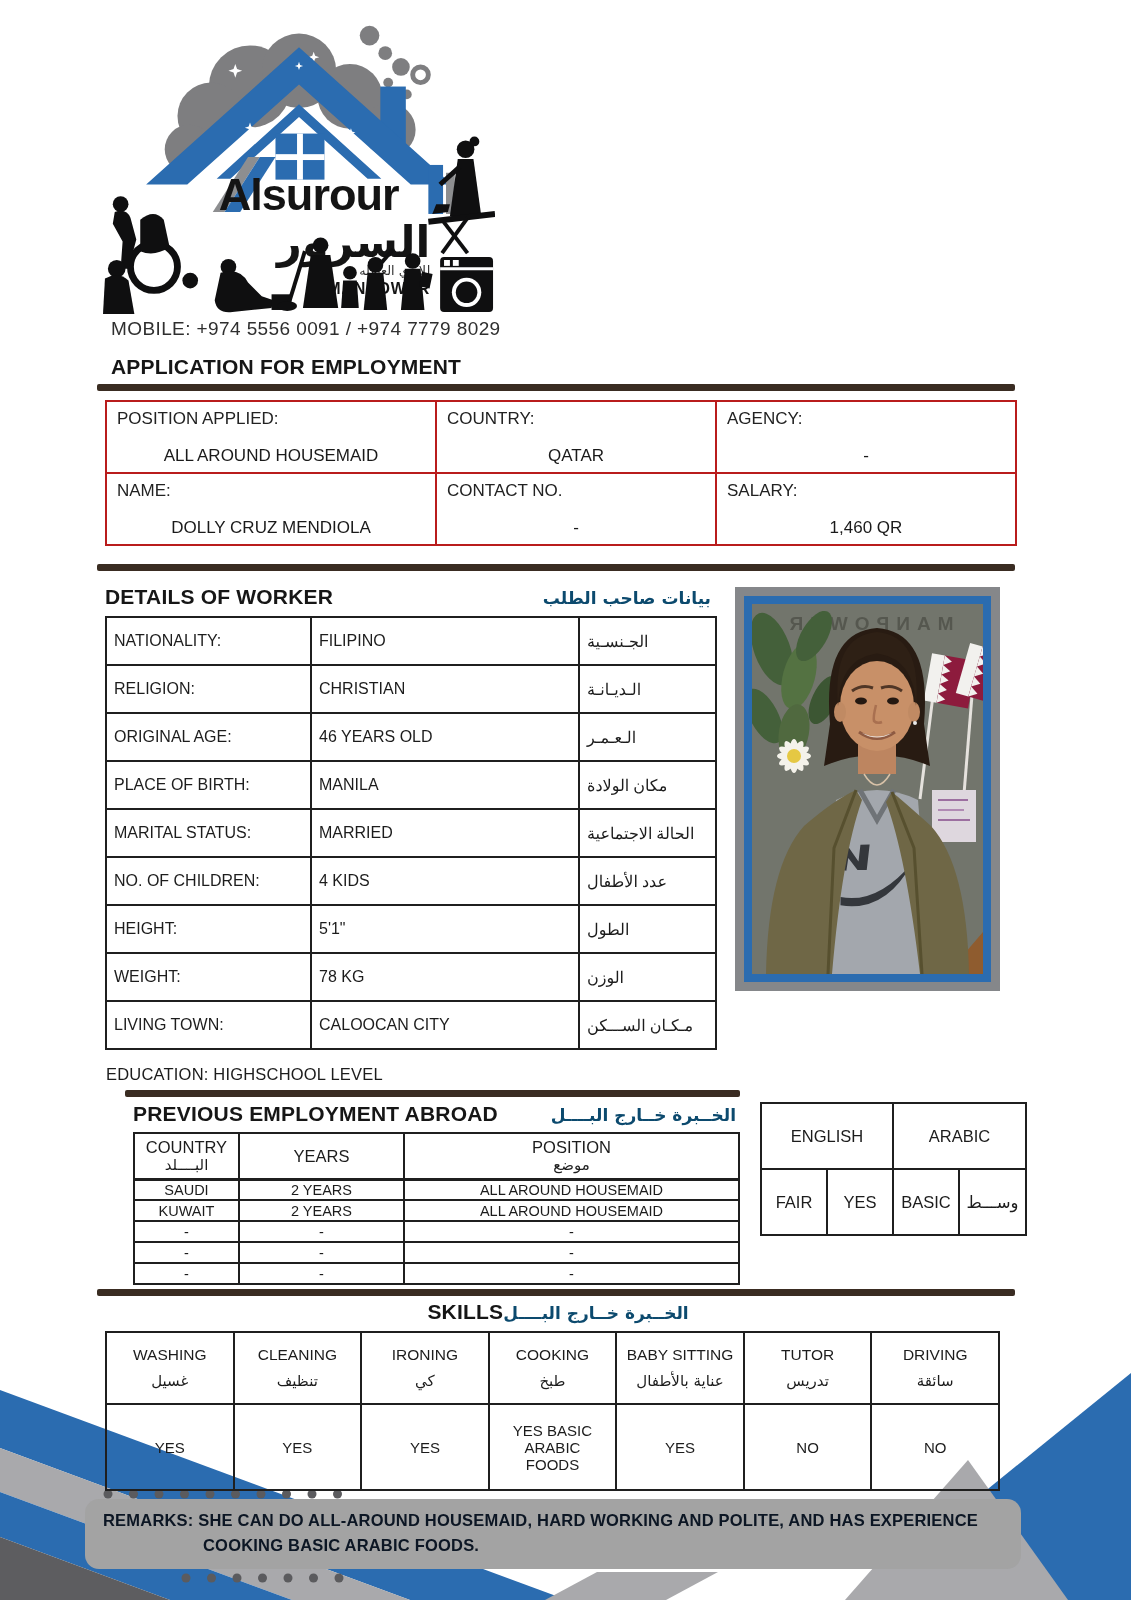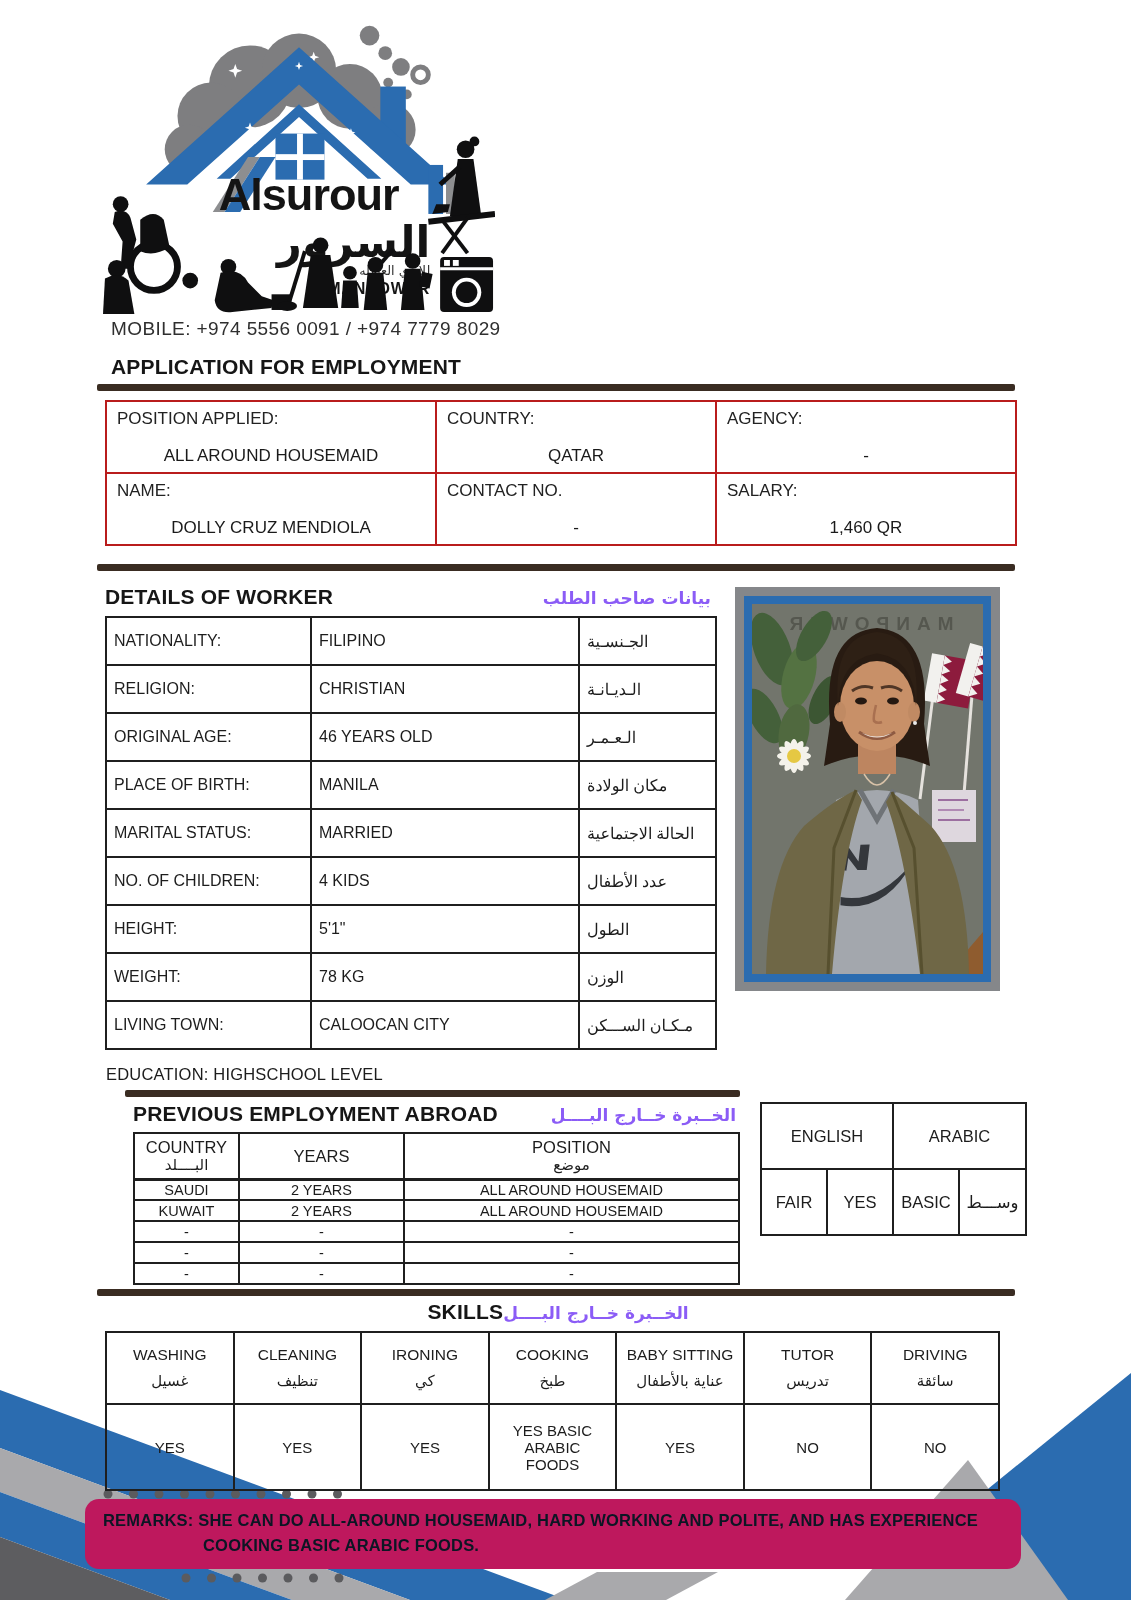--- a/index.html
+++ b/index.html
@@ -20,21 +20,21 @@
   
   .app-table { margin:9px 0 0 8px; width:910px; table-layout:fixed; }
   .app-table td { border:2px solid #b91c1c; height:72px; vertical-align:top; padding:7px 10px 4px 10px; }
   .cell-label { font-size:17px; color:#222; }
   .cell-value { text-align:center; margin-top:17px; font-size:17px; color:#1a1a1a; }
 
   
   .details-section { display:flex; align-items:flex-start; margin-top:14px; }
   .details-left { width:618px; }
   .section-head { display:flex; justify-content:space-between; align-items:baseline; padding:0 4px 0 8px; }
-  .sec-title-ar { font-size:17px; font-weight:700; font-family:"DejaVu Sans", sans-serif; direction:rtl; color:#8b5cf6; }
+  .sec-title-ar { font-size:17px; font-weight:700; font-family:"DejaVu Sans", sans-serif; direction:rtl; color:#0c4a6e; }
   .details-table { margin:7px 0 0 8px; width:610px; table-layout:fixed; }
   .details-table td { border:2px solid #1f1f1f; height:48px; font-size:16px; padding:2px 7px; }
   .det-label { color:#1d1d1d; }
   .det-value { }
   .det-ar { text-align:left; font-family:Liberation Serif, serif; direction:rtl; font-size:15.5px; }
   .education-line { margin:15px 0 0 9px; font-size:16.5px; letter-spacing:.2px; }
 
   
   .photo-col { margin-left:20px; margin-top:2px; }
   .photo-frame-outer { border:9px solid #85878a; background:#85878a; width:265px; }
@@ -56,21 +56,21 @@
 
   
   .skills-head { margin-top:4px;justify-content:center; }
   .skills-table { margin:7px 0 0 8px; width:895px; table-layout:fixed; }
   .skills-table th { border:2px solid #1f1f1f; height:72px; font-weight:400; }
   .skills-table td { border:2px solid #1f1f1f; height:86px; text-align:center; font-size:15px; padding:0 8px; }
   .skill-label { font-size:15.5px; }
   .skill-ar { font-family:"DejaVu Sans", sans-serif; direction:rtl; font-size:15px; margin-top:8px; }
 
   
-  .remarks-box { margin:8px 0 0 -12px; width:936px; background:#be185d; border-radius:14px;
+  .remarks-box { margin:8px 0 0 -12px; width:936px; background:#a3a3a3; border-radius:14px;
                  padding:9px 18px 11px 118px; text-indent:-100px;
                  font-size:16.5px; font-weight:700; letter-spacing:.2px; line-height:1.5; color:#0c1624; }
 </style>
 </head>
 <body>
 
 <div class="page">
 
   <svg class="deco-svg" viewBox="0 0 1131 1600">
     <g>

